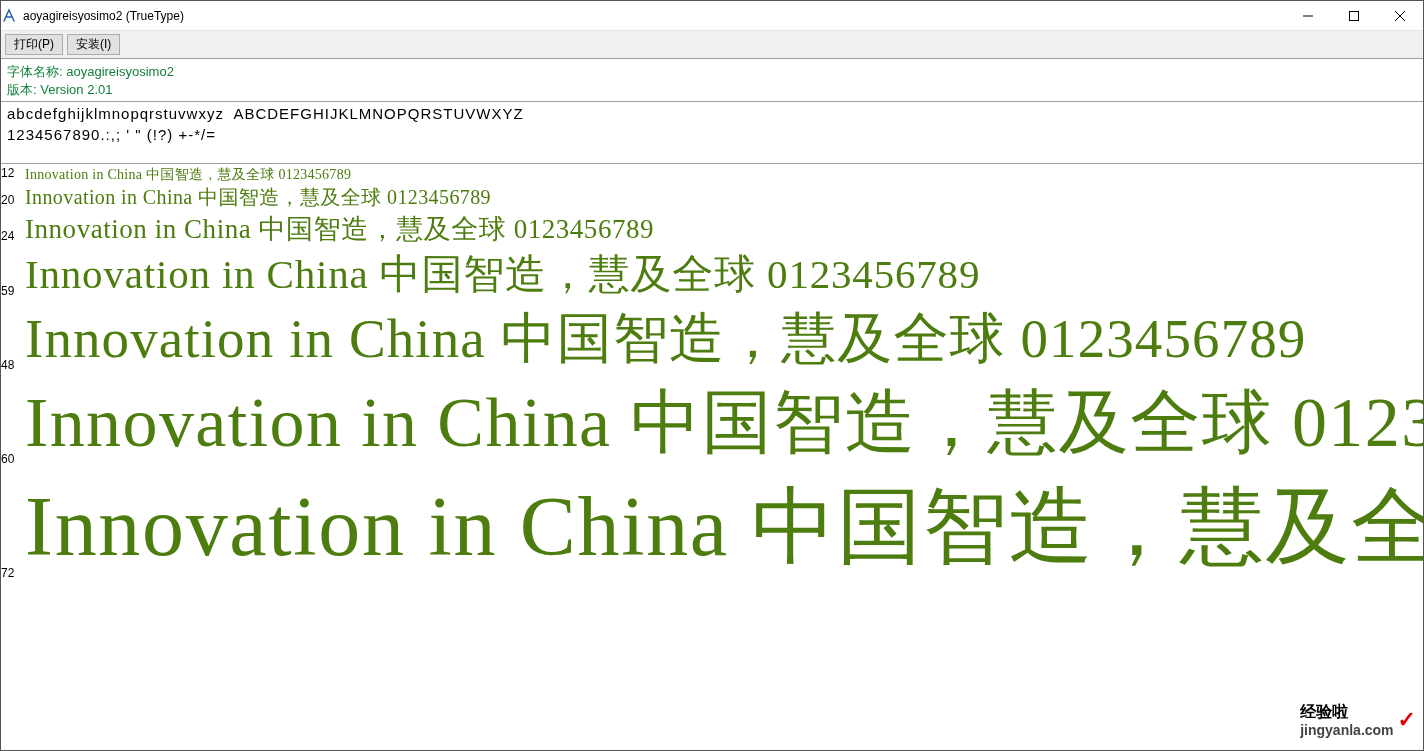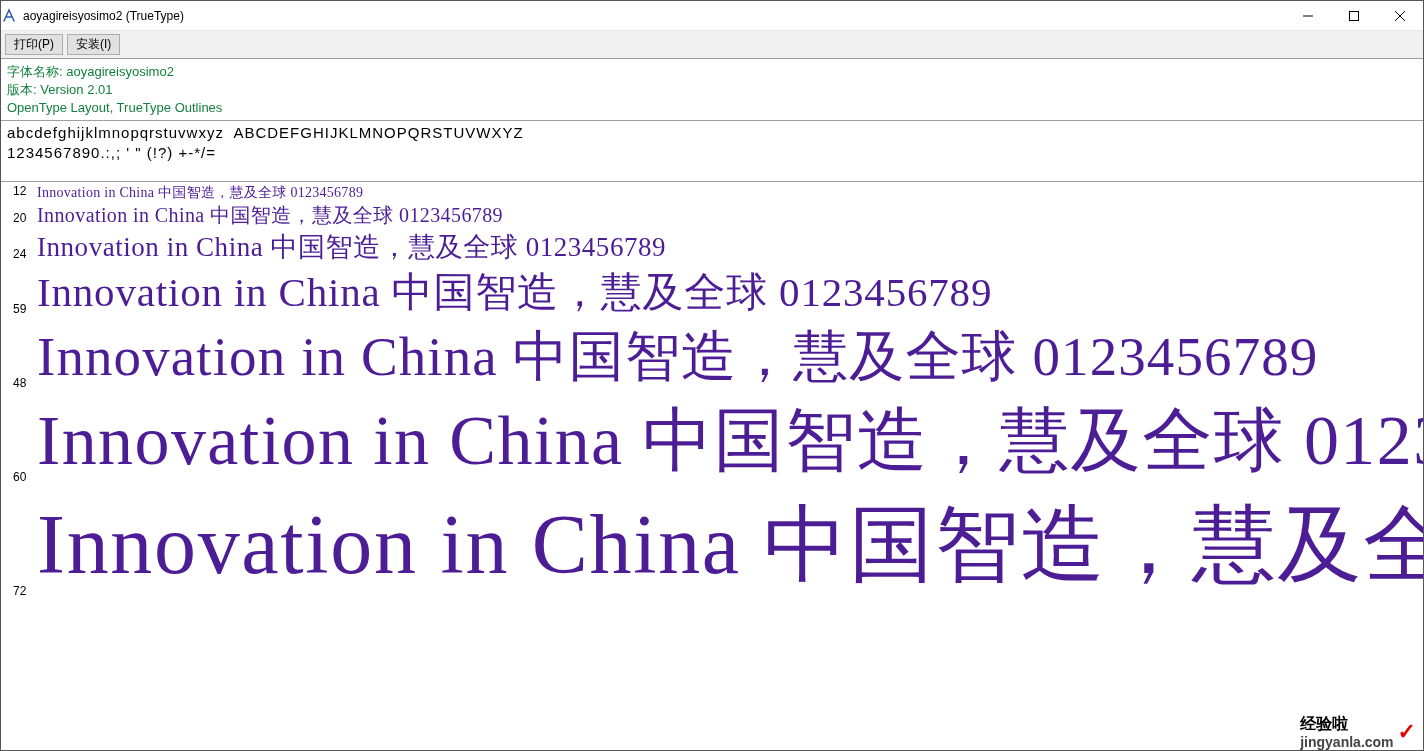--- a/index.html
+++ b/index.html
@@ -11,24 +11,24 @@
 .win-controls { display: flex; height: 100%; }
 .win-btn { width: 46px; height: 100%; display: flex; align-items: center; justify-content: center; font-size: 10px; color:#000; cursor: pointer; }
 .toolbar { height: 28px; background: #f0f0f0; display: flex; align-items: center; padding: 6px 4px; border-bottom: 1px solid #a0a0a0; gap: 4px; }
 .toolbar button { font-size: 12px; padding: 1px 8px; background: #e1e1e1; border: 1px solid #adadad; cursor: pointer; font-family: inherit; }
 .meta { padding: 4px 6px 2px 6px; font-size: 13px; color: #15803d; line-height: 1.4; border-bottom: 1px solid #a0a0a0; }
 .charset { padding: 2px 6px 18px 6px; font-family: "Comic Sans MS", cursive, sans-serif; border-bottom: 1px solid #a0a0a0; line-height: 1.35; }
 .charset .row { white-space: pre; }
 .charset .row.lower { font-size: 15px; letter-spacing: 1px; }
 .charset .row.digits { font-size: 15px; letter-spacing: 1px; }
 .samples { flex: 1; overflow: hidden; padding-top: 2px; }
-.sample-row { display: flex; align-items: center; white-space: nowrap; overflow: hidden; padding-left: 12px; }
+.sample-row { display: flex; align-items: center; white-space: nowrap; overflow: hidden; padding-left: 0; }
 .size-label { font-size: 12px; color: #000; width: 24px; text-align: left; flex-shrink: 0; font-family: "Segoe UI", sans-serif; align-self: flex-end; padding-bottom: 4px; }
-.sample-text { font-family: "Comic Sans MS", "KaiTi", "STKaiti", cursive, serif; color: #4c1d95; letter-spacing: 0.02em; }
-.watermark { position: absolute; right: 8px; bottom: 2px; font-size: 16px; font-weight: bold; color: #000; display:flex; align-items:center; gap:4px; }
+.sample-text { font-family: "Comic Sans MS", "KaiTi", "STKaiti", cursive, serif; color: #4d7c0f; letter-spacing: 0.02em; }
+.watermark { position: absolute; right: 8px; bottom: 14px; font-size: 16px; font-weight: bold; color: #000; display:flex; align-items:center; gap:4px; }
 .watermark .check { color: #e60000; font-size: 22px; font-weight: bold; }
 .watermark .sub { font-size: 14px; color:#444; display:block; line-height:1; }
 </style>
 </head>
 <body>
 
 <div class="window">
 
   <div class="titlebar">
     <span class="app-icon">
@@ -58,21 +58,20 @@
   </div>
 
   <div class="toolbar">
     <button>打印(P)</button>
     <button>安装(I)</button>
   </div>
 
   <div class="meta">
     <div>字体名称: aoyagireisyosimo2</div>
     <div>版本: Version 2.01</div>
-    <div>OpenType Layout, TrueType Outlines</div>
   </div>
 
   <div class="charset">
     <div class="row lower">abcdefghijklmnopqrstuvwxyz  ABCDEFGHIJKLMNOPQRSTUVWXYZ</div>
     <div class="row digits">1234567890.:,; ' " (!?) +-*/=</div>
   </div>
 
   <div class="samples" id="samples">
       <div class="sample-row">
         <span class="size-label">12</span>

